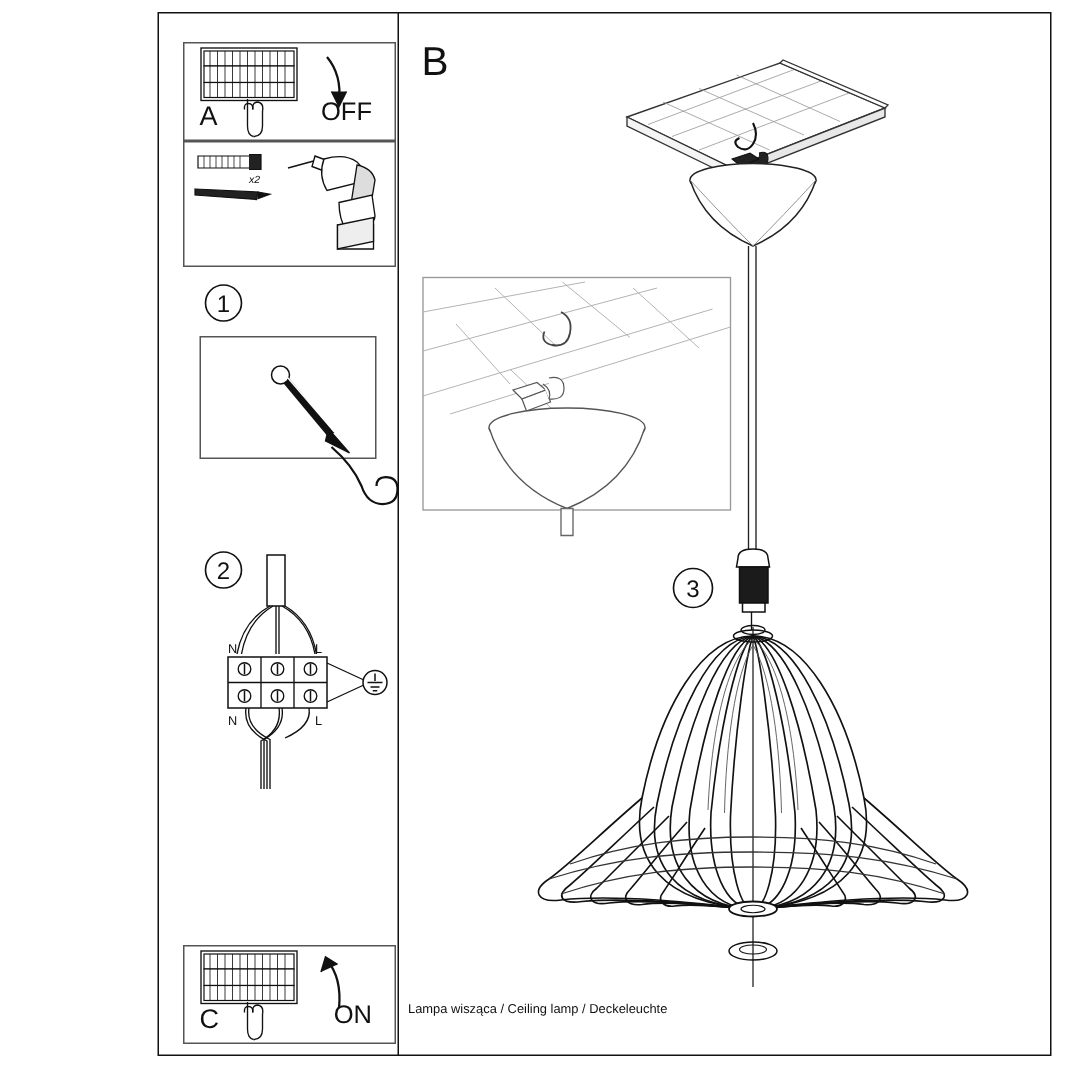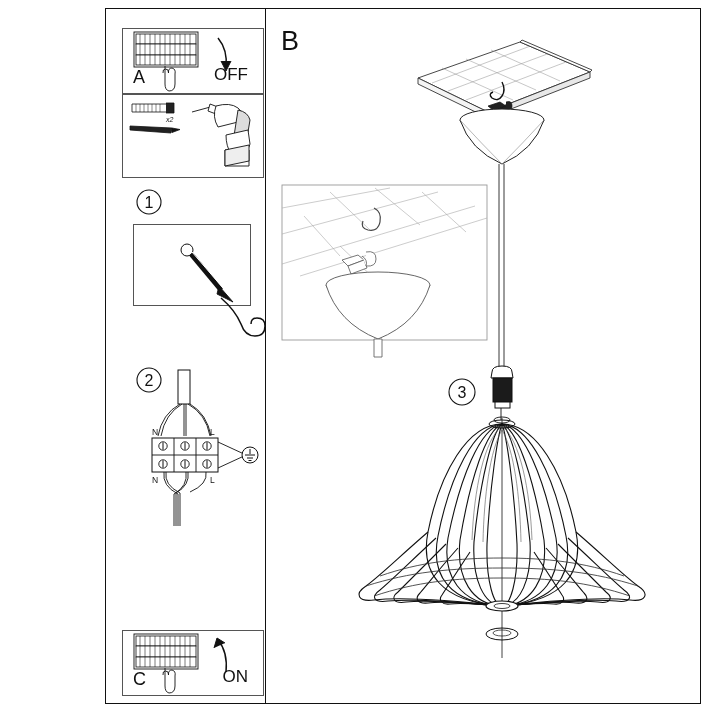--- a/index.html
+++ b/index.html
@@ -325,15 +325,16 @@
     </g>
 
     <g fill="#fff" stroke="#111" stroke-width="1">
       <ellipse cx="232" cy="614" rx="16" ry="6"></ellipse>
       <ellipse cx="232" cy="613" rx="9" ry="3" stroke-width="0.7"></ellipse>
       <path d="M232 600 v38" stroke-width="0.8"></path>
     </g>
   </svg>
 
   <div class="txt-block">
+    <div>Lampa wisząca / Ceiling lamp / Deckeleuchte</div>
   </div>
 
 </div>
 
 </body></html>

